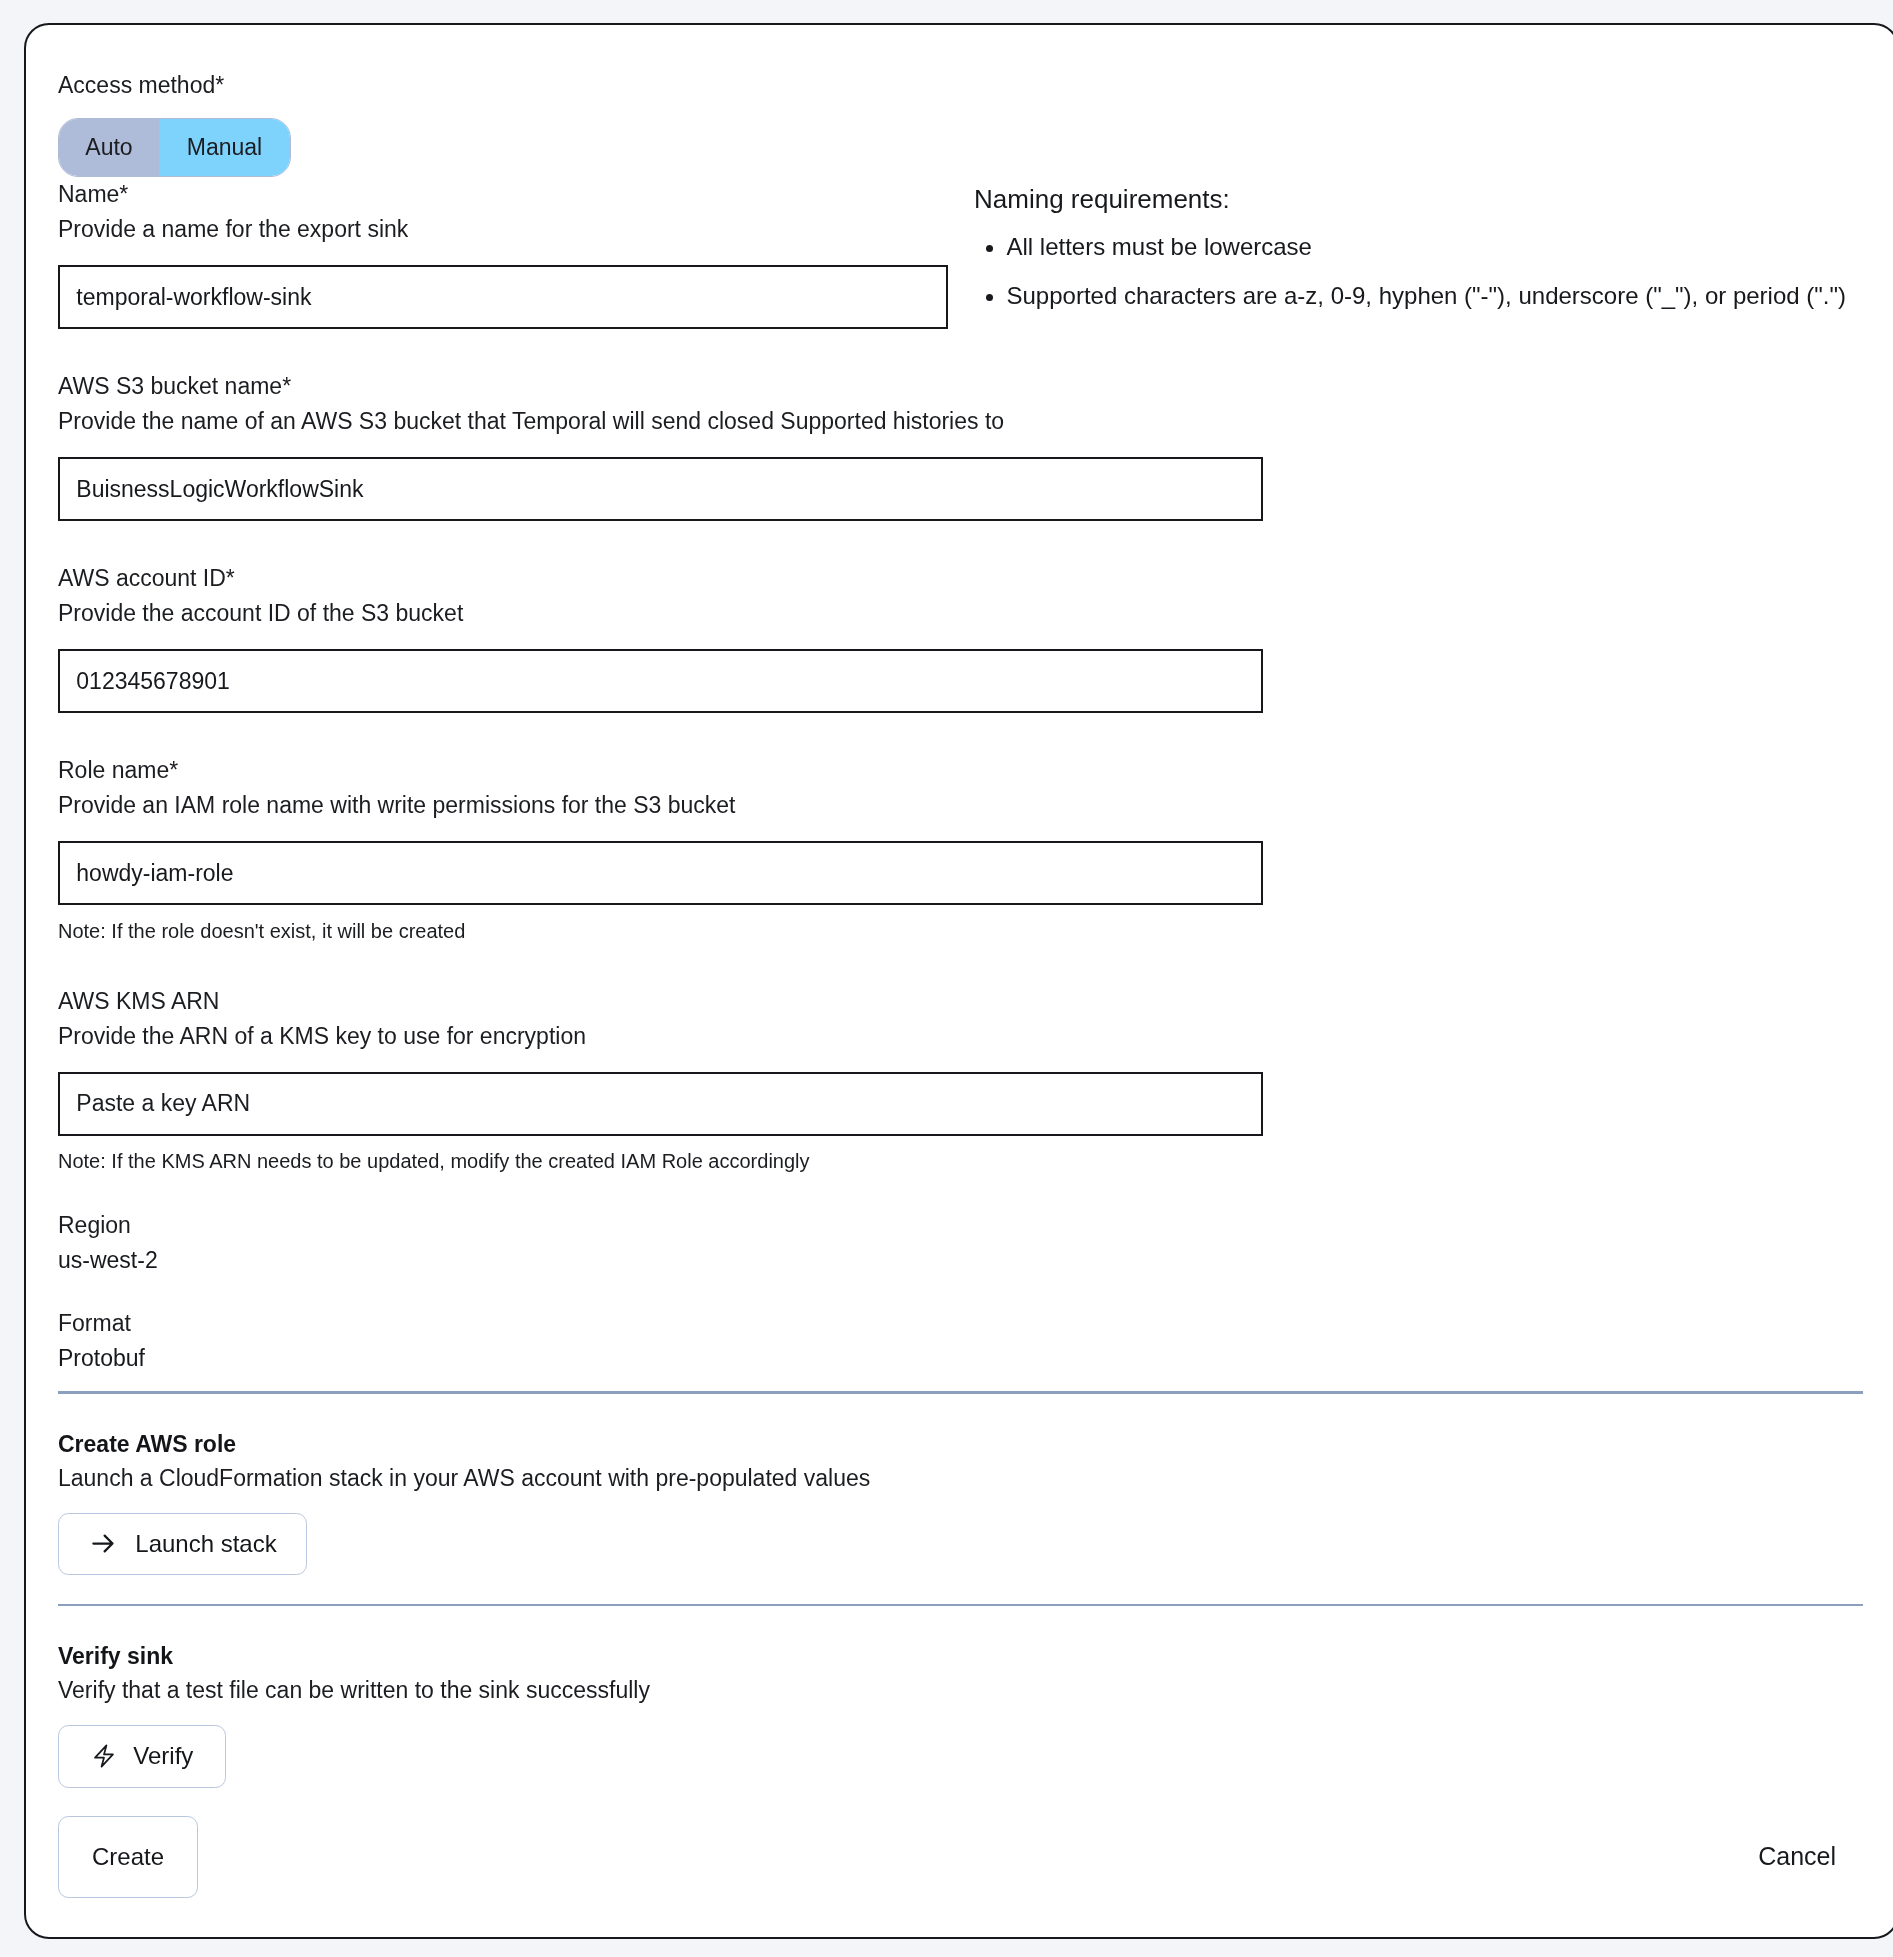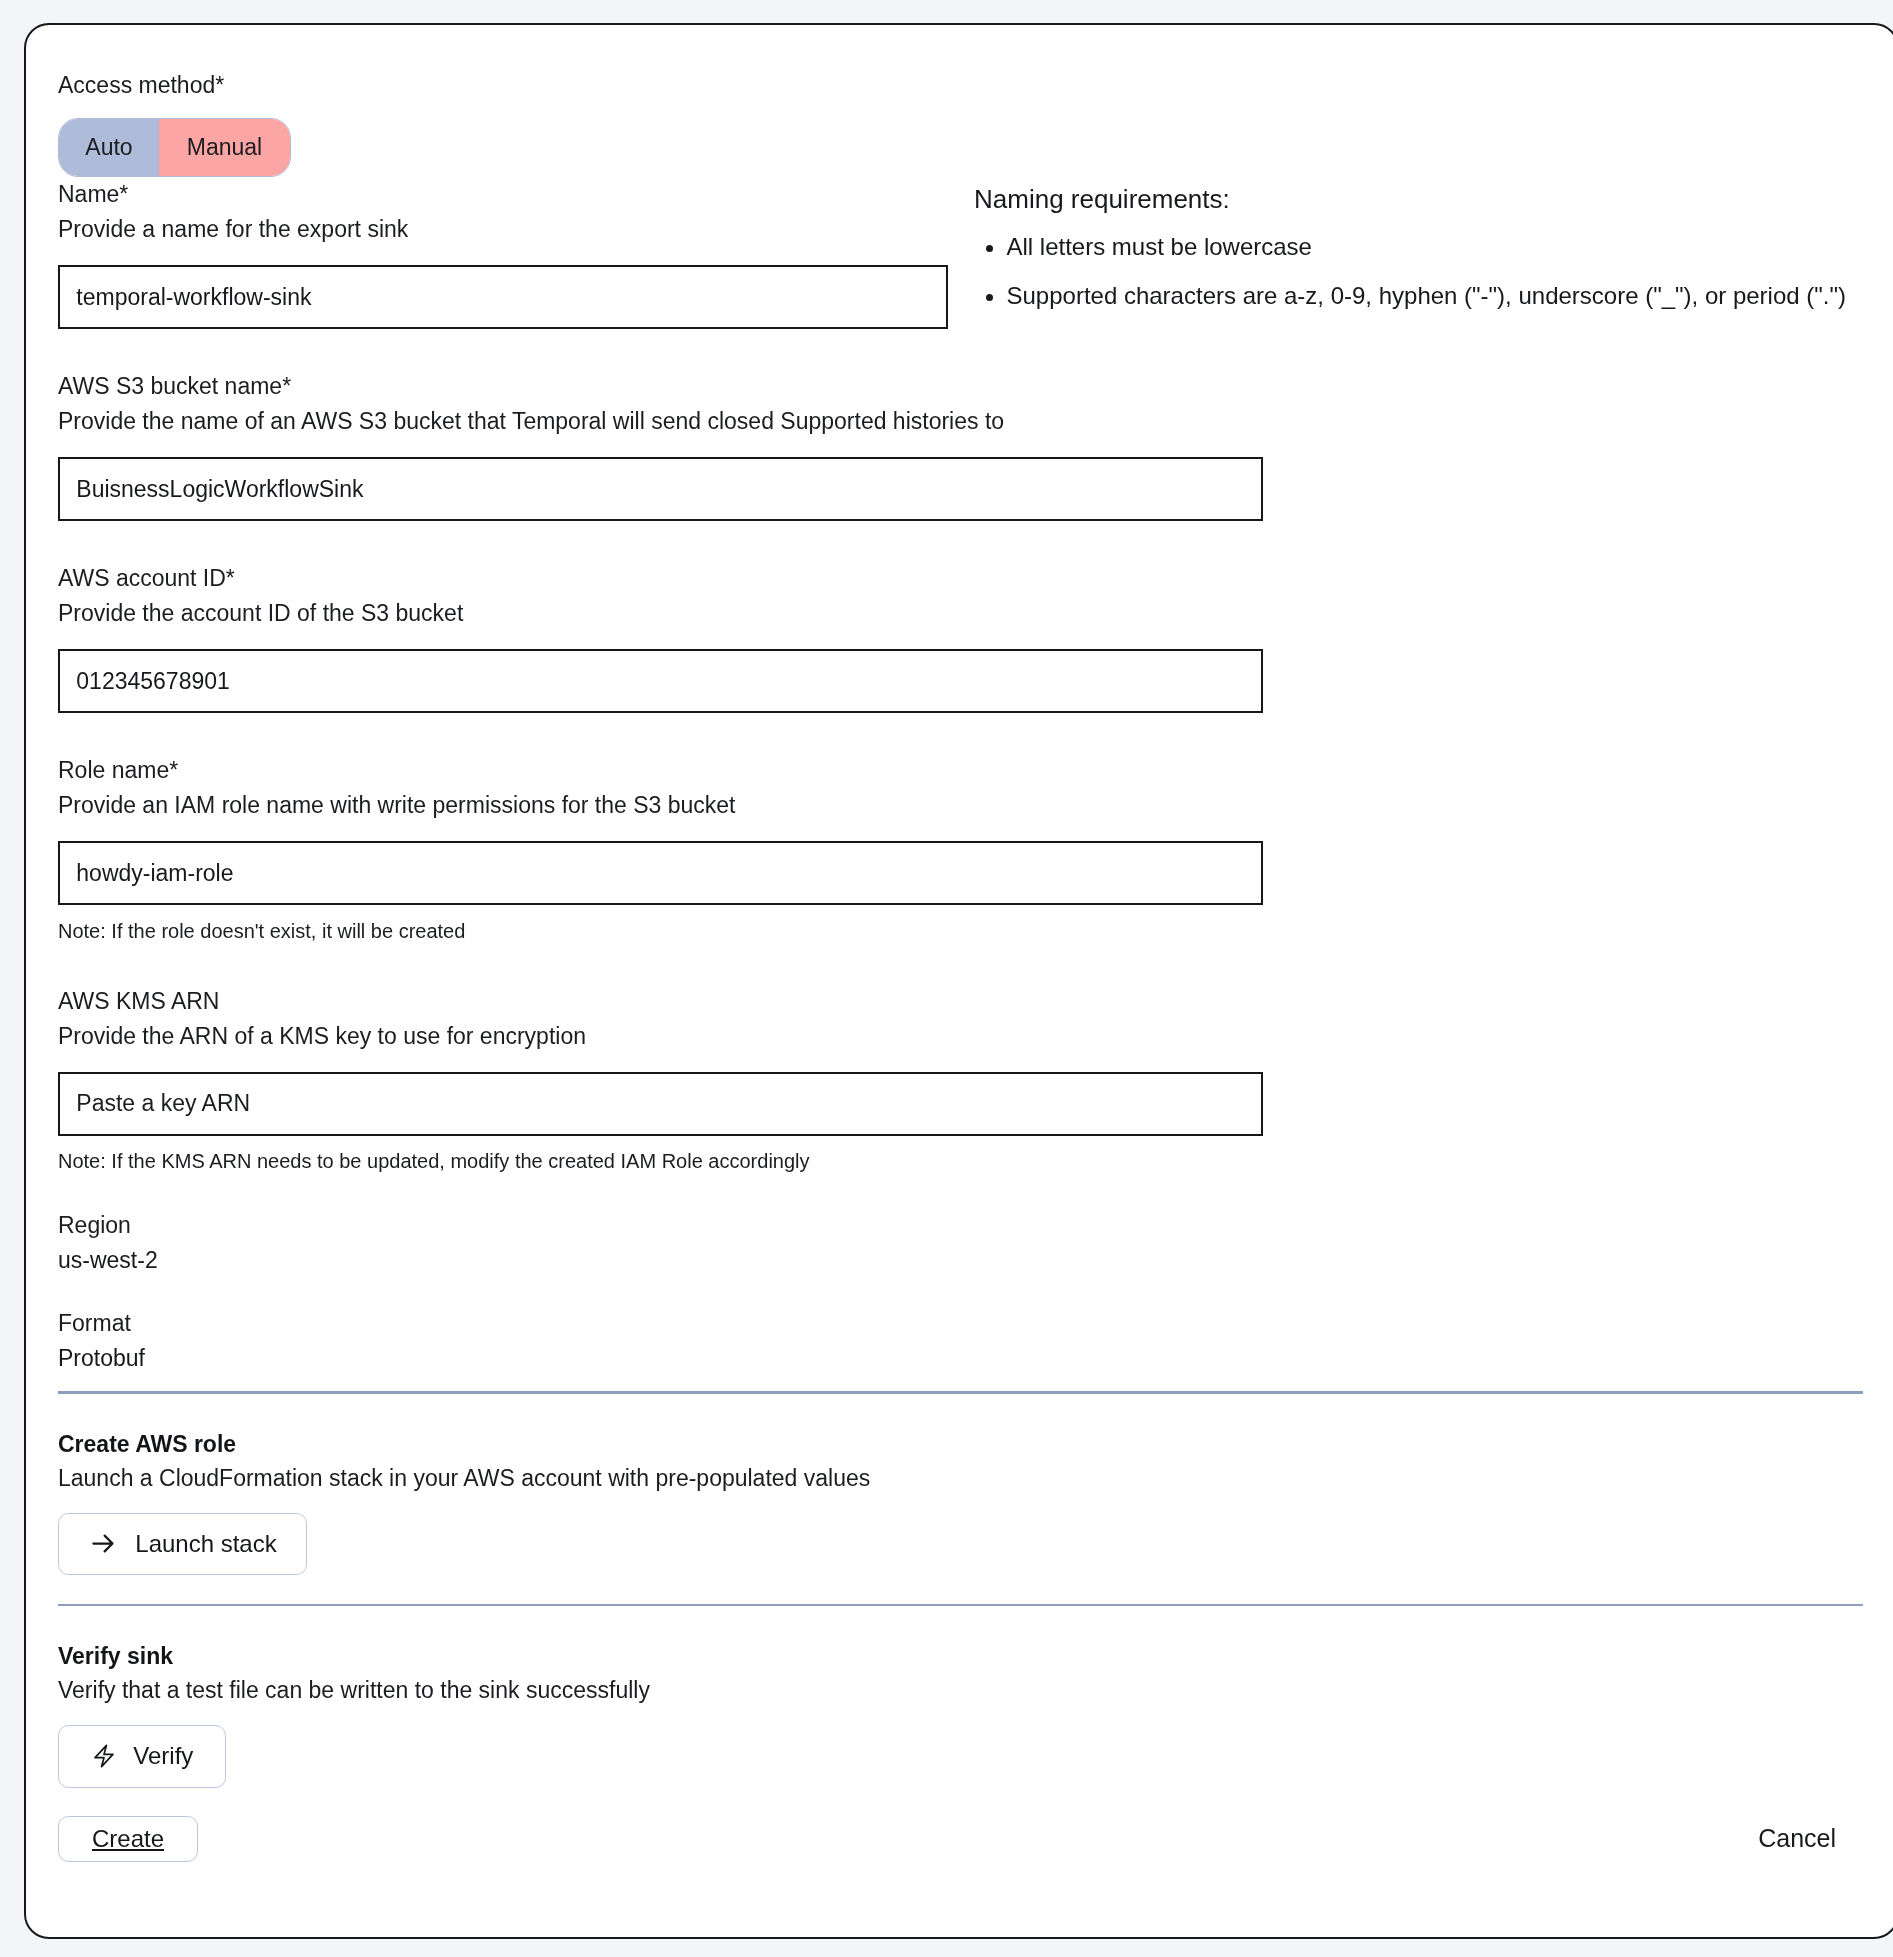--- a/index.html
+++ b/index.html
@@ -31,21 +31,21 @@
     border: 1.9px solid #aebcd9;
     border-radius: 20px;
     overflow: hidden;
     background: #fff;
   }
   .toggle-opt {
     font-size: 23px;
     height: 57px;
     display: flex; align-items: center; justify-content: center;
     cursor: pointer;
-    background: #fca5a5;
+    background: #7dd3fc;
     color: #1b1d21;
   }
   .toggle-opt.selected { background: #aebcd9; }
   .toggle-opt.w-auto { width: 100px; }
   .toggle-opt.w-manual { width: 131px; }
 
   .name-row { display: flex; align-items: center; }
   .name-col { width: 890px; flex: 0 0 890px; }
   .req-col  { margin-left: 26px; width: 879px; }
   .req-title { font-size: 26px; line-height: 35px; margin-bottom: 9.6px; }
@@ -83,21 +83,21 @@
     background: #fff;
     border: 1.9px solid #b9c6df;
     border-radius: 10.5px;
     font-size: 24px;
     font-family: inherit;
     color: #15171b;
     cursor: pointer;
   }
   .btn-launch { margin-top: 16.3px; height: 62px; padding: 0 29px; }
   .btn-verify { margin-top: 16.3px; height: 63px; padding: 0 32px; }
-  .btn-create { height: 46px; padding: 16px 33px; text-decoration: underline; }
+  .btn-create { height: 82px; padding: 16px 33px; }
   .btn svg { flex: 0 0 auto; }
 
   .actions {
     display: flex; align-items: center; justify-content: space-between;
     margin-top: 28px;
     padding-right: 27px;
   }
   .cancel-link { font-size: 25px; color: #17191d; cursor: pointer; }
 </style>
 </head>

